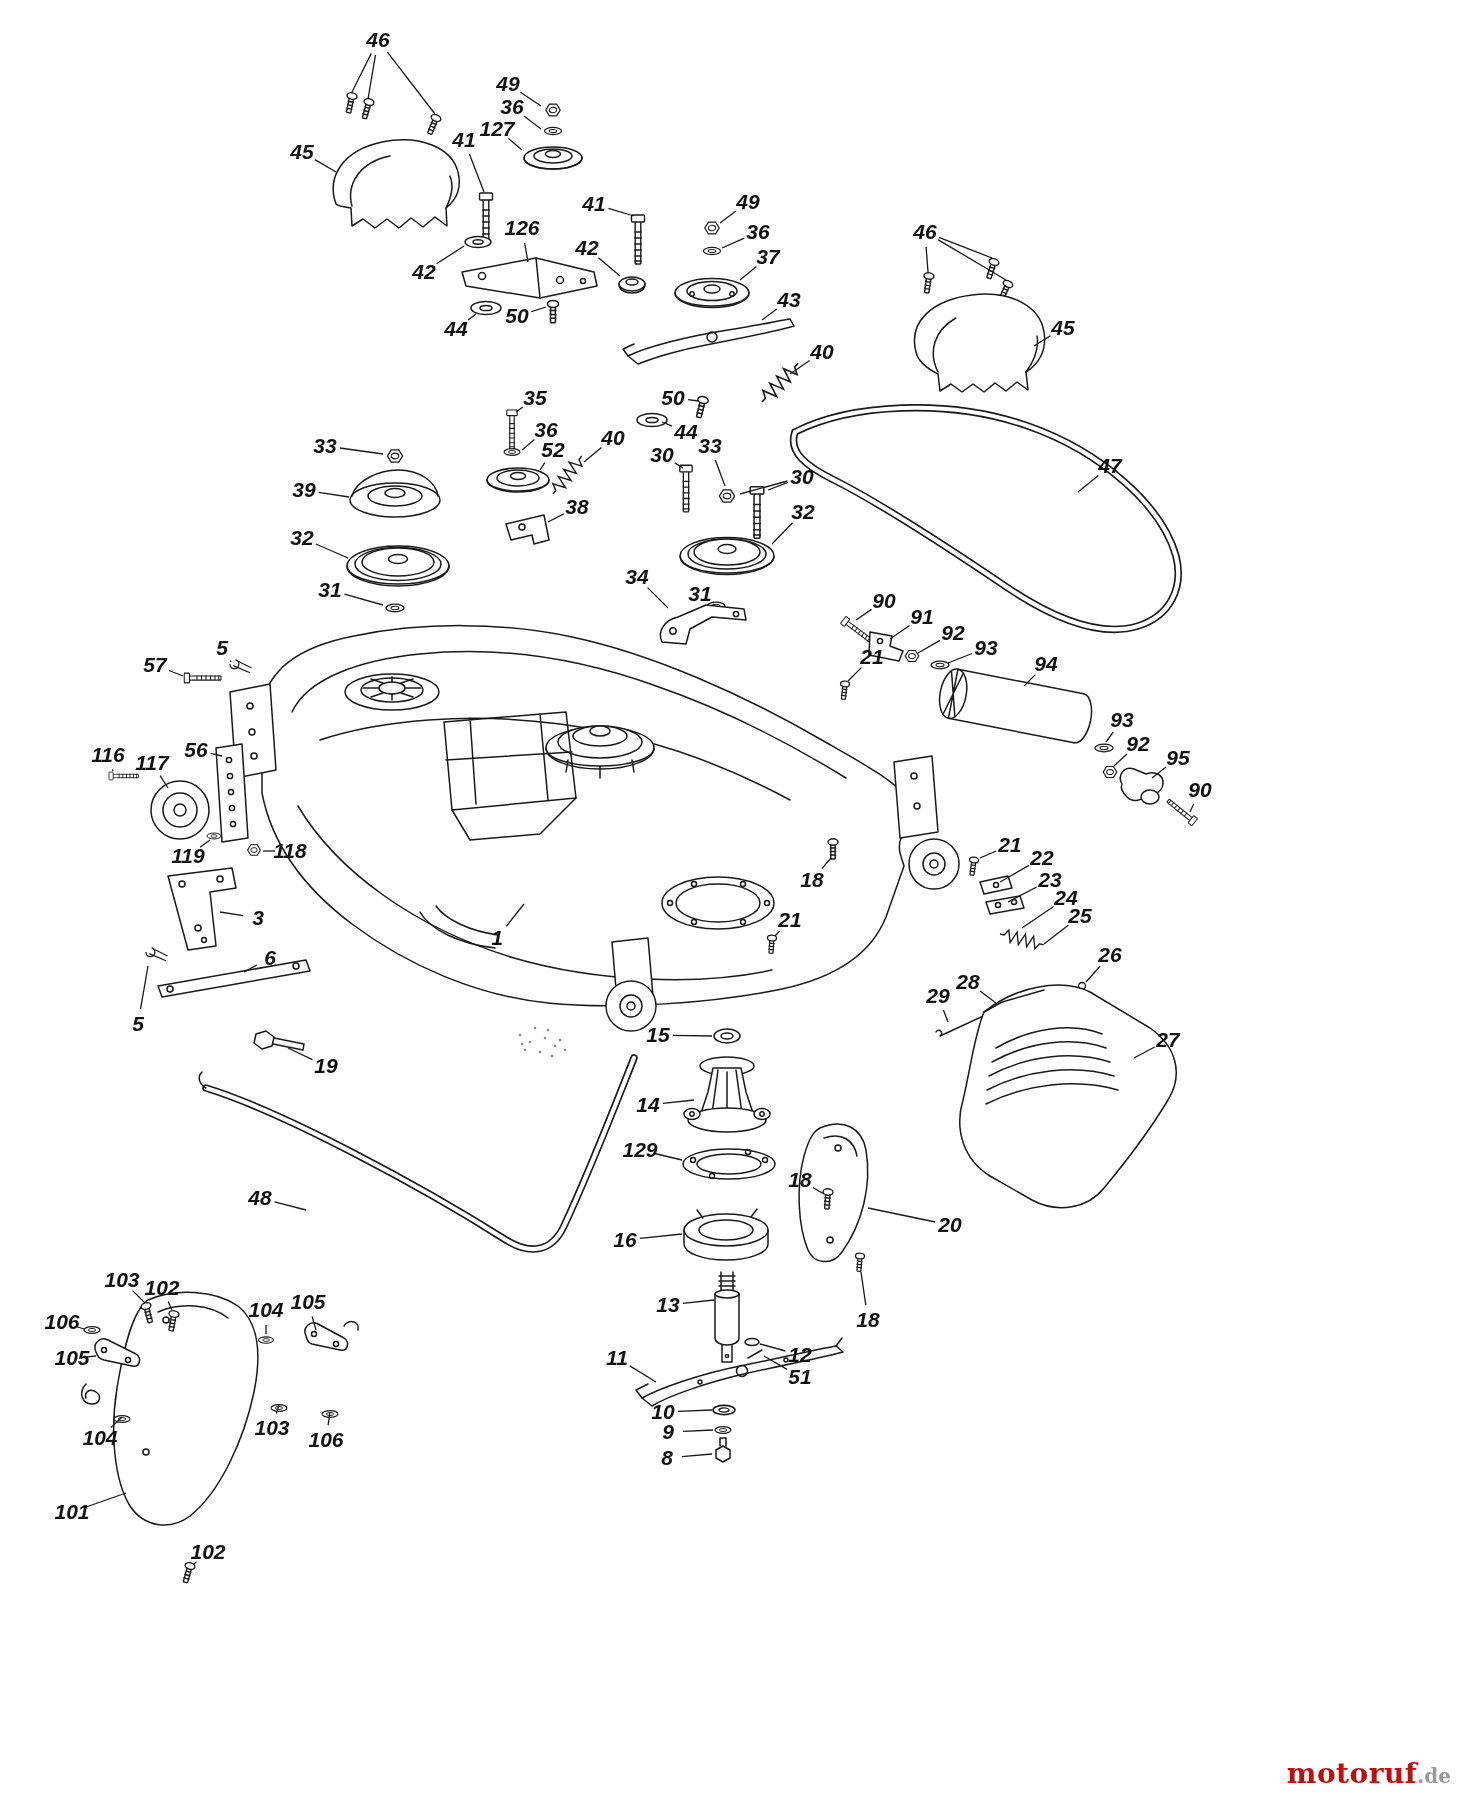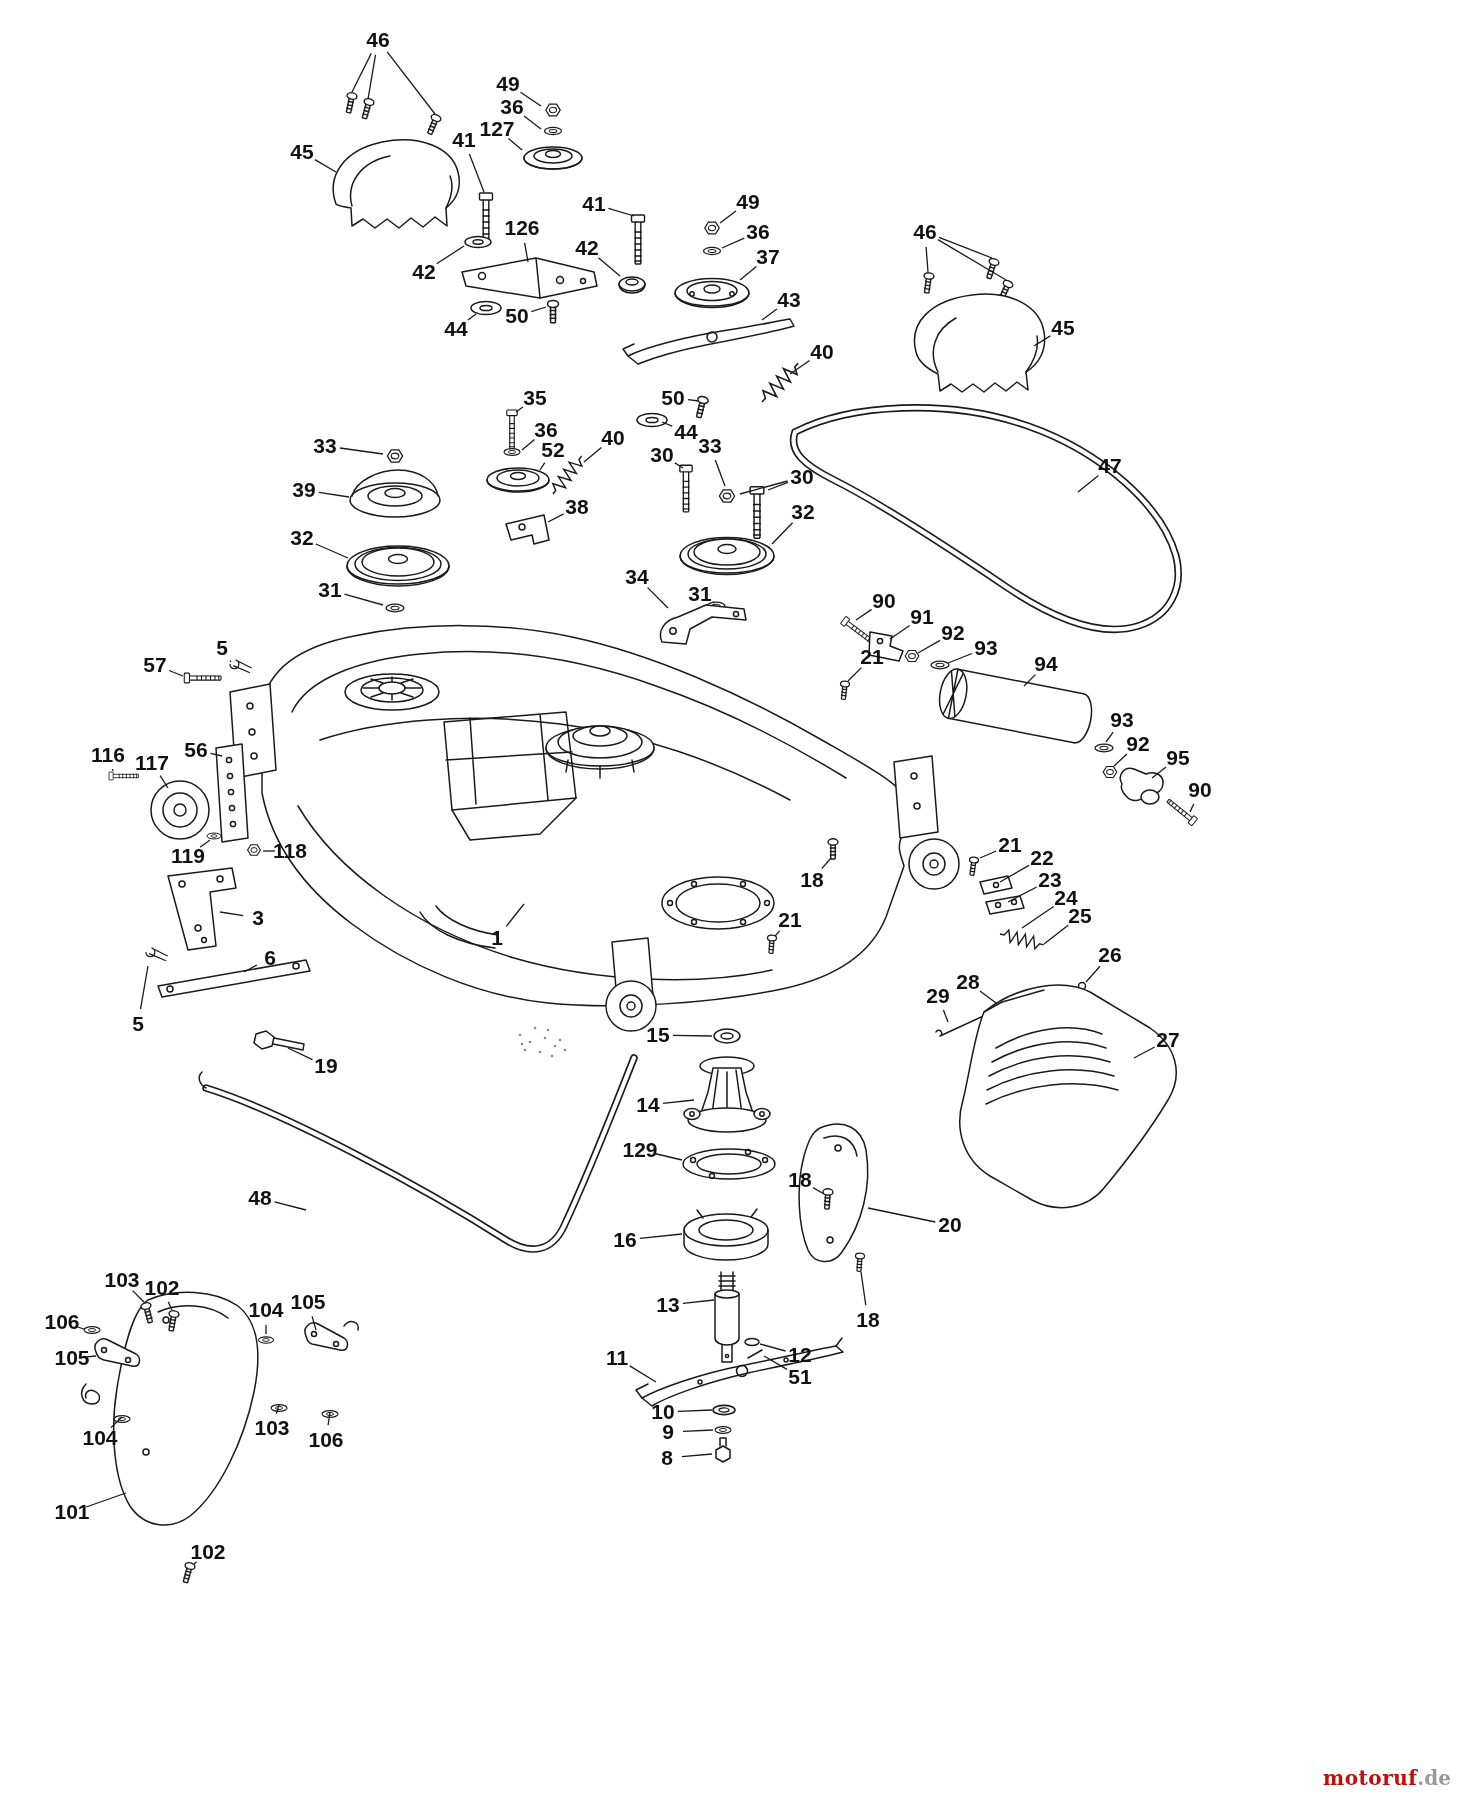--- a/index.html
+++ b/index.html
@@ -1,30 +1,30 @@
 <!DOCTYPE html>
 <html><head>
 <meta charset="utf-8">
 <title>Parts Diagram</title>
 <style>
   html,body{margin:0;padding:0;background:#ffffff;}
   body{width:1467px;height:1800px;position:relative;overflow:hidden;
        font-family:"Liberation Sans",sans-serif;}
-  .stage{position:absolute;inset:0;}
+  .stage{position:absolute;inset:0;font-style:italic;}
   svg{display:block;}
   .ln{fill:none;stroke:#1a1a1a;stroke-width:1.5;stroke-linecap:round;stroke-linejoin:round;}
   .fw{fill:#ffffff;stroke:#1a1a1a;stroke-width:1.5;stroke-linejoin:round;}
   .belt-outer{fill:none;stroke:#1a1a1a;stroke-width:7.5;stroke-linecap:round;}
   .belt-inner{fill:none;stroke:#ffffff;stroke-width:4.2;stroke-linecap:round;}
   .leader{stroke:#1a1a1a;stroke-width:1.3;}
   .part-label{font-family:"Liberation Sans",sans-serif;font-size:21px;font-weight:bold;
               fill:#111111;text-anchor:middle;}
   .watermark{position:absolute;right:16px;bottom:10px;white-space:nowrap;
              font-family:"DejaVu Serif",serif;}
-  .watermark .brand{color:#c20d0d;font-size:20px;font-weight:bold;letter-spacing:.5px;}
+  .watermark .brand{color:#c20d0d;font-size:28px;font-weight:bold;letter-spacing:.5px;}
   .watermark .suffix{color:#999999;font-size:20px;font-weight:bold;}
 </style>
 </head>
 <body>
 
 <div class="stage">
 <svg id="diagram" width="1467" height="1800" viewBox="0 0 1467 1800" xmlns="http://www.w3.org/2000/svg">
 
   <defs>
     <g id="screw-sm">

